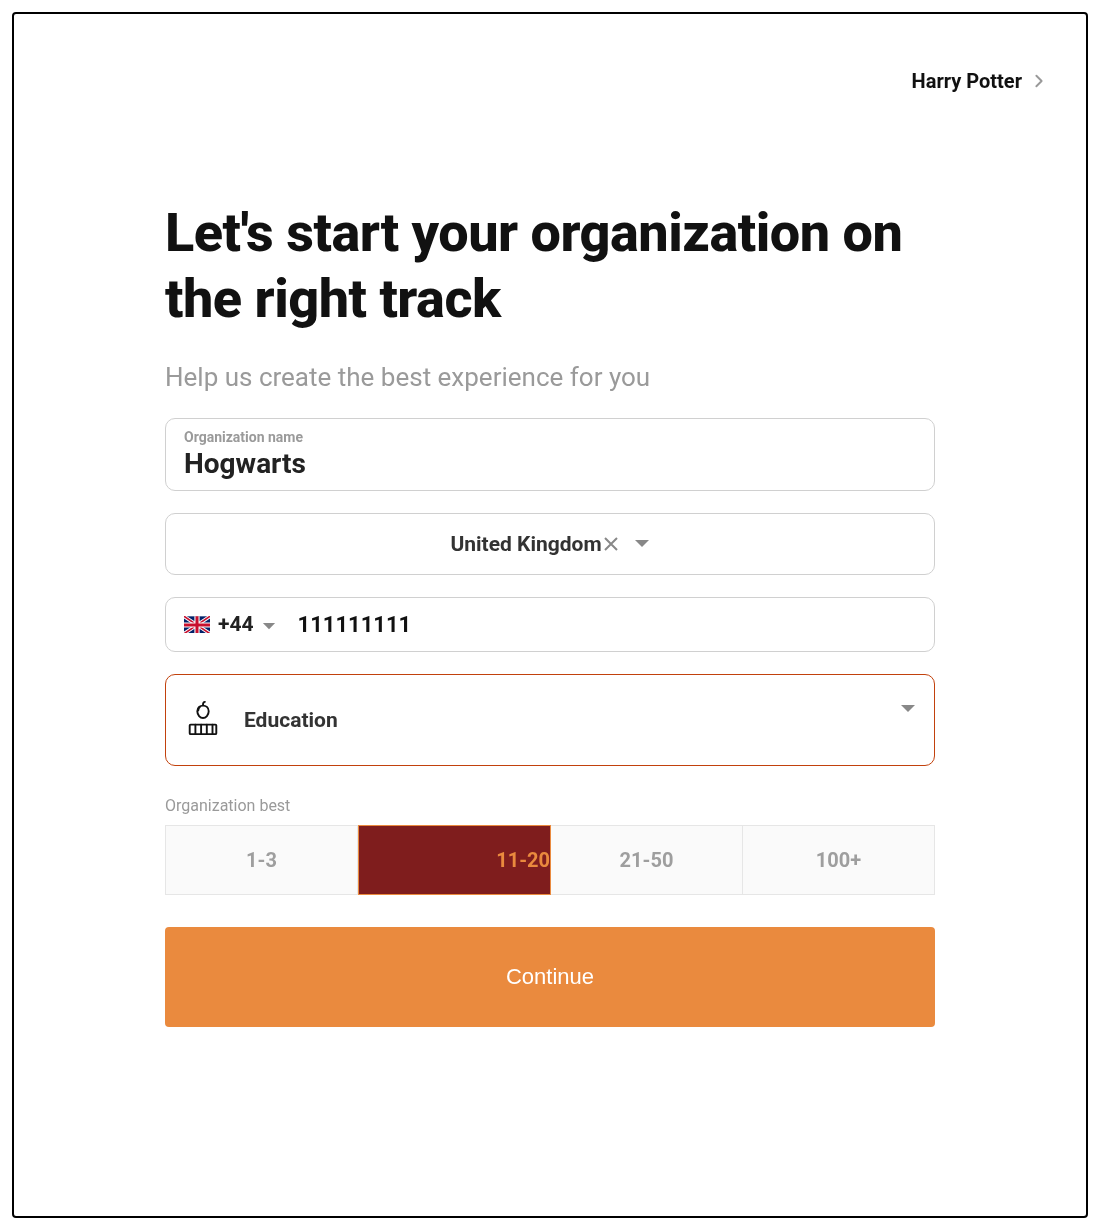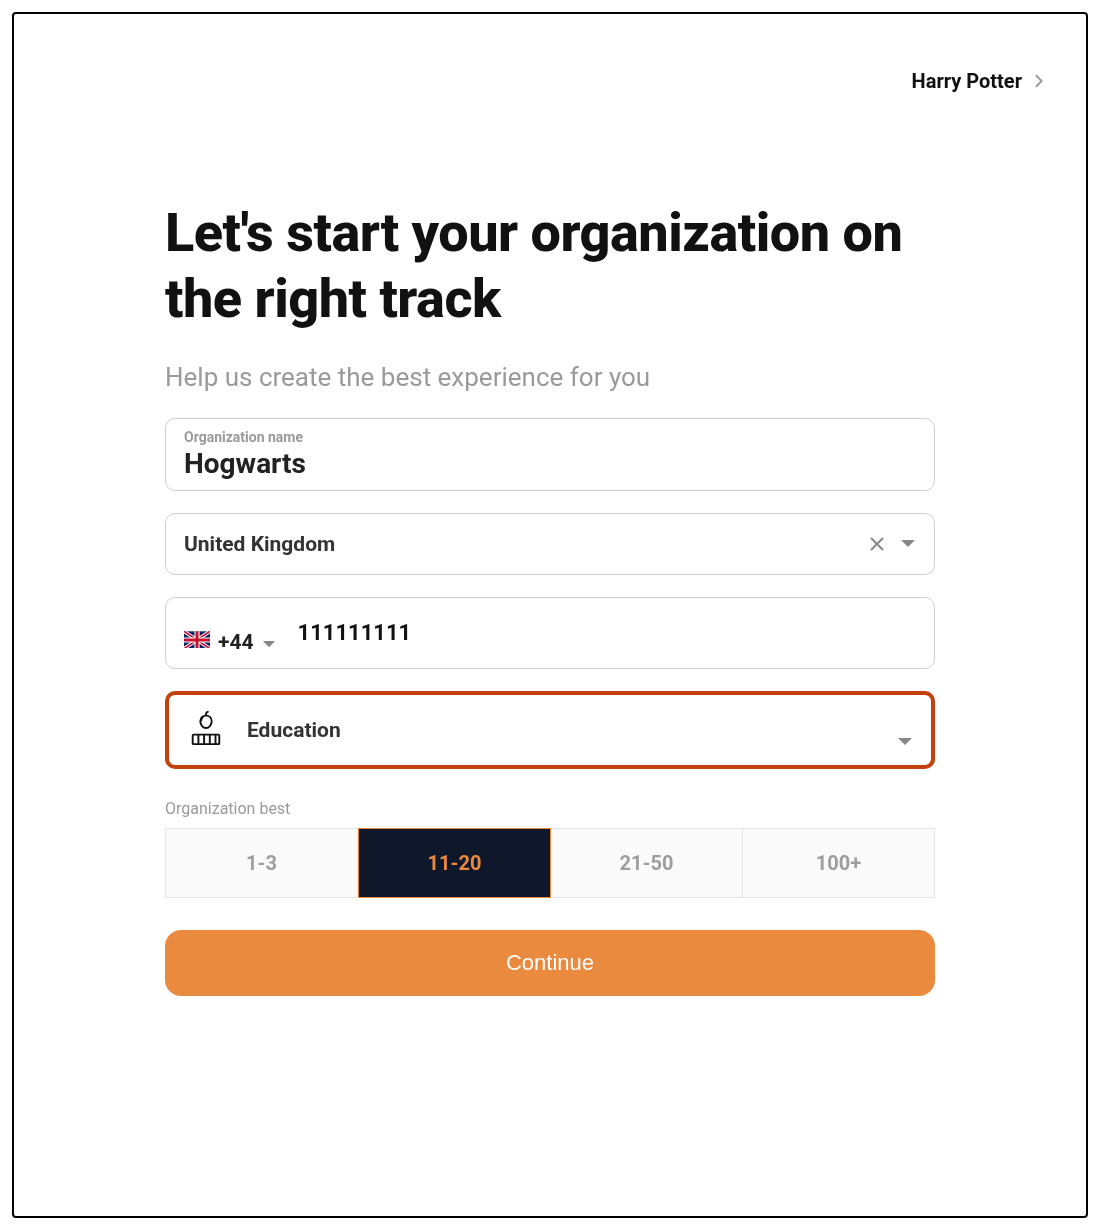--- a/index.html
+++ b/index.html
@@ -67,21 +67,21 @@
       font-weight: 700;
       color: #222;
     }
     .field-tall {
       border: 1px solid #d0d0d0;
       border-radius: 10px;
       margin-top: 22px;
       padding: 18px;
       display: flex;
       align-items: center;
-      justify-content: space-between;
+      justify-content: center;
       background: #fff;
     }
     .field-tall .main-text {
       font-size: 21px;
       font-weight: 700;
       color: #333;
     }
     .select-icons {
       display: flex;
       align-items: center;
@@ -93,41 +93,41 @@
       border-radius: 10px;
       margin-top: 22px;
       padding: 14px 18px;
       display: flex;
       align-items: center;
       gap: 22px;
       background: #fff;
     }
     .phone-prefix {
       display: flex;
+      align-items: center;
       gap: 8px;
       font-size: 21px;
       font-weight: 700;
       color: #222;
-      margin-top: 18px;
     }
     .flag-uk {
       width: 26px; height: 18px; position: relative; overflow: hidden; display: inline-block;
     }
     .phone-number {
       font-size: 22px;
       font-weight: 700;
       color: #111;
     }
     .industry-field {
-      border: 4px solid #c2410c;
+      border: 1px solid #c2410c;
       border-radius: 10px;
       margin-top: 22px;
-      padding: 14px 18px;
-      display: flex;
-      align-items: flex-end;
+      padding: 24px 18px;
+      display: flex;
+      align-items: flex-start;
       justify-content: space-between;
       background: #fff;
     }
     .industry-left {
       display: flex;
       align-items: center;
       gap: 22px;
     }
     .industry-name {
       font-size: 21px;
@@ -150,33 +150,34 @@
       border: 1px solid #e6e6e6;
       background: #fafafa;
       font-size: 20px;
       font-weight: 700;
       color: #9e9e9e;
       cursor: pointer;
     }
     .size-btn + .size-btn { border-left: none; }
     .size-btn.selected {
       border: 1px solid #ea8a3e;
-      background: #0f172a;
+      background: #7f1d1d;
       color: #ea8a3e;
       position: relative;
       z-index: 1;
+      text-align: right;
     }
     .continue-btn {
       margin-top: 32px;
       width: 100%;
-      padding: 20px 0;
+      padding: 37px 0;
       background: #ea8a3e;
       color: #fff;
       border: none;
-      border-radius: 16px;
+      border-radius: 4px;
       font-size: 22px;
       font-weight: 500;
       cursor: pointer;
     }
     .caret-icon { fill: #888; }
     .x-icon { stroke: #888; stroke-width: 2; fill: none; }
   </style>
 </head>
 <body>
 

